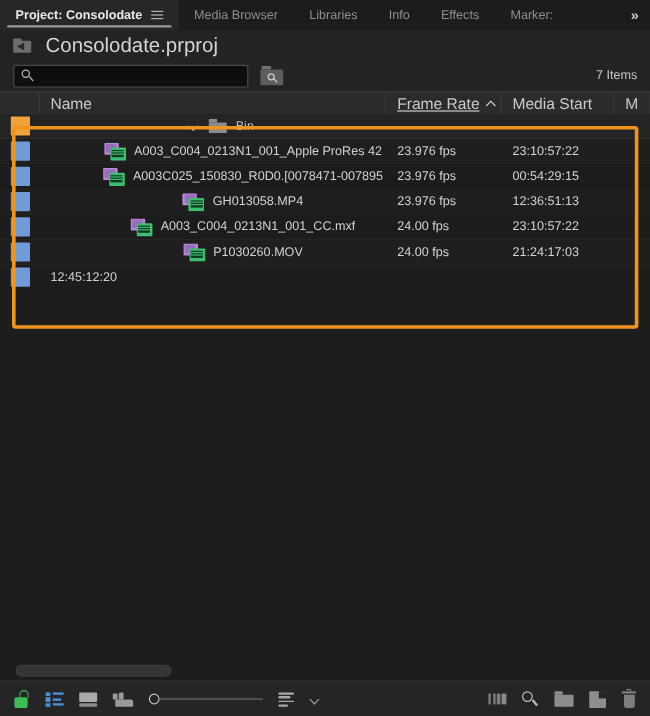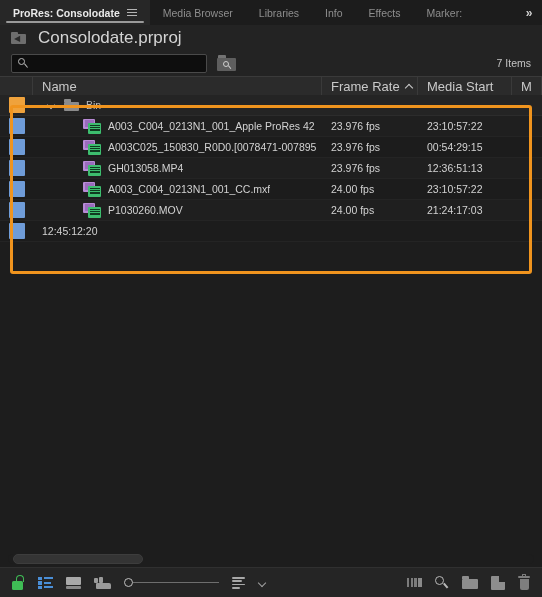--- a/index.html
+++ b/index.html
@@ -213,21 +213,21 @@
     height: 100%;
     display: flex;
     align-items: center;
     border-right: 1px solid #3a3a3a;
     padding-left: 9px;
     white-space: nowrap;
     overflow: hidden;
   }
   .c-swatch { width: 33px; padding-left: 0; }
   .c-name   { width: 289px; }
-  .c-fps    { width: 96px; gap: 6px; }
+  .c-fps    { width: 96px; gap: 6px; text-decoration: underline; }
   .c-mstart { width: 94px; }
   .c-more   { width: 30px; border-right: none; }
   .sortarrow {
     display: inline-block;
     width: 8px; height: 5px;
     position: relative;
   }
   .sortarrow::before {
     content: "";
     position: absolute; left: 0; top: 1px;
@@ -259,21 +259,21 @@
 
   .cell {
     height: 100%;
     display: flex;
     align-items: center;
     white-space: nowrap;
     overflow: hidden;
     flex: 0 0 auto;
   }
   .cell-swatch { width: 33px; justify-content: center; }
-  .cell-name   { width: 289px; padding-left: 0; }
+  .cell-name   { width: 289px; padding-left: 0; justify-content: center; }
   .cell-fps    { width: 96px; padding-left: 9px; }
   .cell-mstart { width: 94px; padding-left: 9px; }
   .cell-more   { width: 30px; }
 
   .swatch {
     width: 16px; height: 16px;
     border-radius: 1px;
   }
   .sw-orange { background: #efa23c; }
   .sw-blue   { background: #6f9cd8; }
@@ -595,21 +595,21 @@
     border-radius: 1px 1px 0 0;
   }
 </style>
 </head>
 <body>
 
 <div id="app">
 
   <div class="tabbar">
     <div class="tab active">
-      <span class="tab-label">ProRes: Consolodate</span>
+      <span class="tab-label">Project: Consolodate</span>
       <span class="hamburger">
           <i></i>
           <i></i>
           <i></i>
         </span>
     </div>
     <div class="tab">
       <span class="tab-label">Media Browser</span>
     </div>
     <div class="tab">

